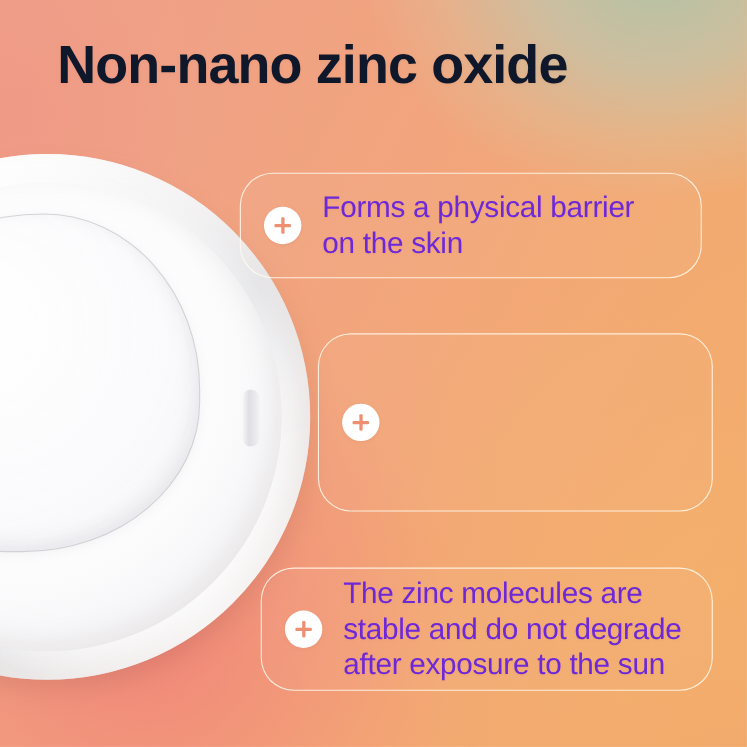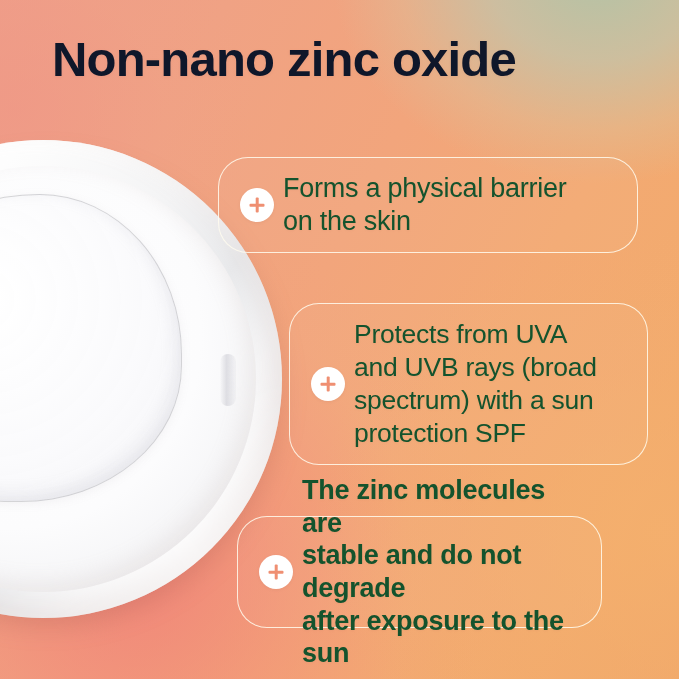--- a/index.html
+++ b/index.html
@@ -190,21 +190,21 @@
     position: absolute;
     box-sizing: border-box;
     border: 1.6px solid rgba(255,252,238,0.85);
     border-radius: 30px;
     display: flex;
     align-items: center;
     background: rgba(255,255,255,0.035);
   }
   #card-0 { left: 218px; top: 157px;  width: 420px; height: 96px;  border-radius: 30px; }
   #card-1 { left: 289px; top: 303px;  width: 359px; height: 162px; border-radius: 30px; }
-  #card-2 { left: 237px; top: 516px;  width: 365px; height: 112px; border-radius: 30px; font-weight: bold; }
+  #card-2 { left: 237px; top: 516px;  width: 411px; height: 112px; border-radius: 30px; }
 
   .plus-badge {
     flex: 0 0 auto;
     width: 34px;
     height: 34px;
     margin-left: 21px;
     border-radius: 50%;
     background: #ffffff;
     position: relative;
     box-shadow: 0 1px 3px rgba(180,120,100,0.16);
@@ -221,23 +221,23 @@
     width: 15px; height: 2.6px;
     transform: translate(-50%, -50%);
   }
   .plus-badge::after {
     left: 50%; top: 50%;
     width: 2.6px; height: 15px;
     transform: translate(-50%, -50%);
   }
 
   .card-text {
-    margin-left: 9px;
+    margin-left: 19px;
     margin-right: 14px;
-    color: #14532d;
+    color: #6d28d9;
     font-size: 27px;
     line-height: 1.21;
     letter-spacing: -0.25px;
     white-space: pre-line;
     text-shadow: 0 1px 2px rgba(195,130,105,0.14);
   }
   #card-1 .card-text { font-size: 26.5px; line-height: 1.25; }
   #card-2 .card-text { font-size: 27px; line-height: 1.21; }
 </style>
 </head>
@@ -264,24 +264,20 @@
   <div class="title">Non-nano zinc oxide</div>
 
   <div class="card" id="card-0">
     <div class="plus-badge"></div>
     <div class="card-text">Forms a physical barrier
 on the skin</div>
   </div>
 
   <div class="card" id="card-1">
     <div class="plus-badge"></div>
-    <div class="card-text">Protects from UVA
-and UVB rays (broad
-spectrum) with a sun
-protection SPF</div>
   </div>
 
   <div class="card" id="card-2">
     <div class="plus-badge"></div>
     <div class="card-text">The zinc molecules are
 stable and do not degrade
 after exposure to the sun</div>
   </div>
 
 </div>

